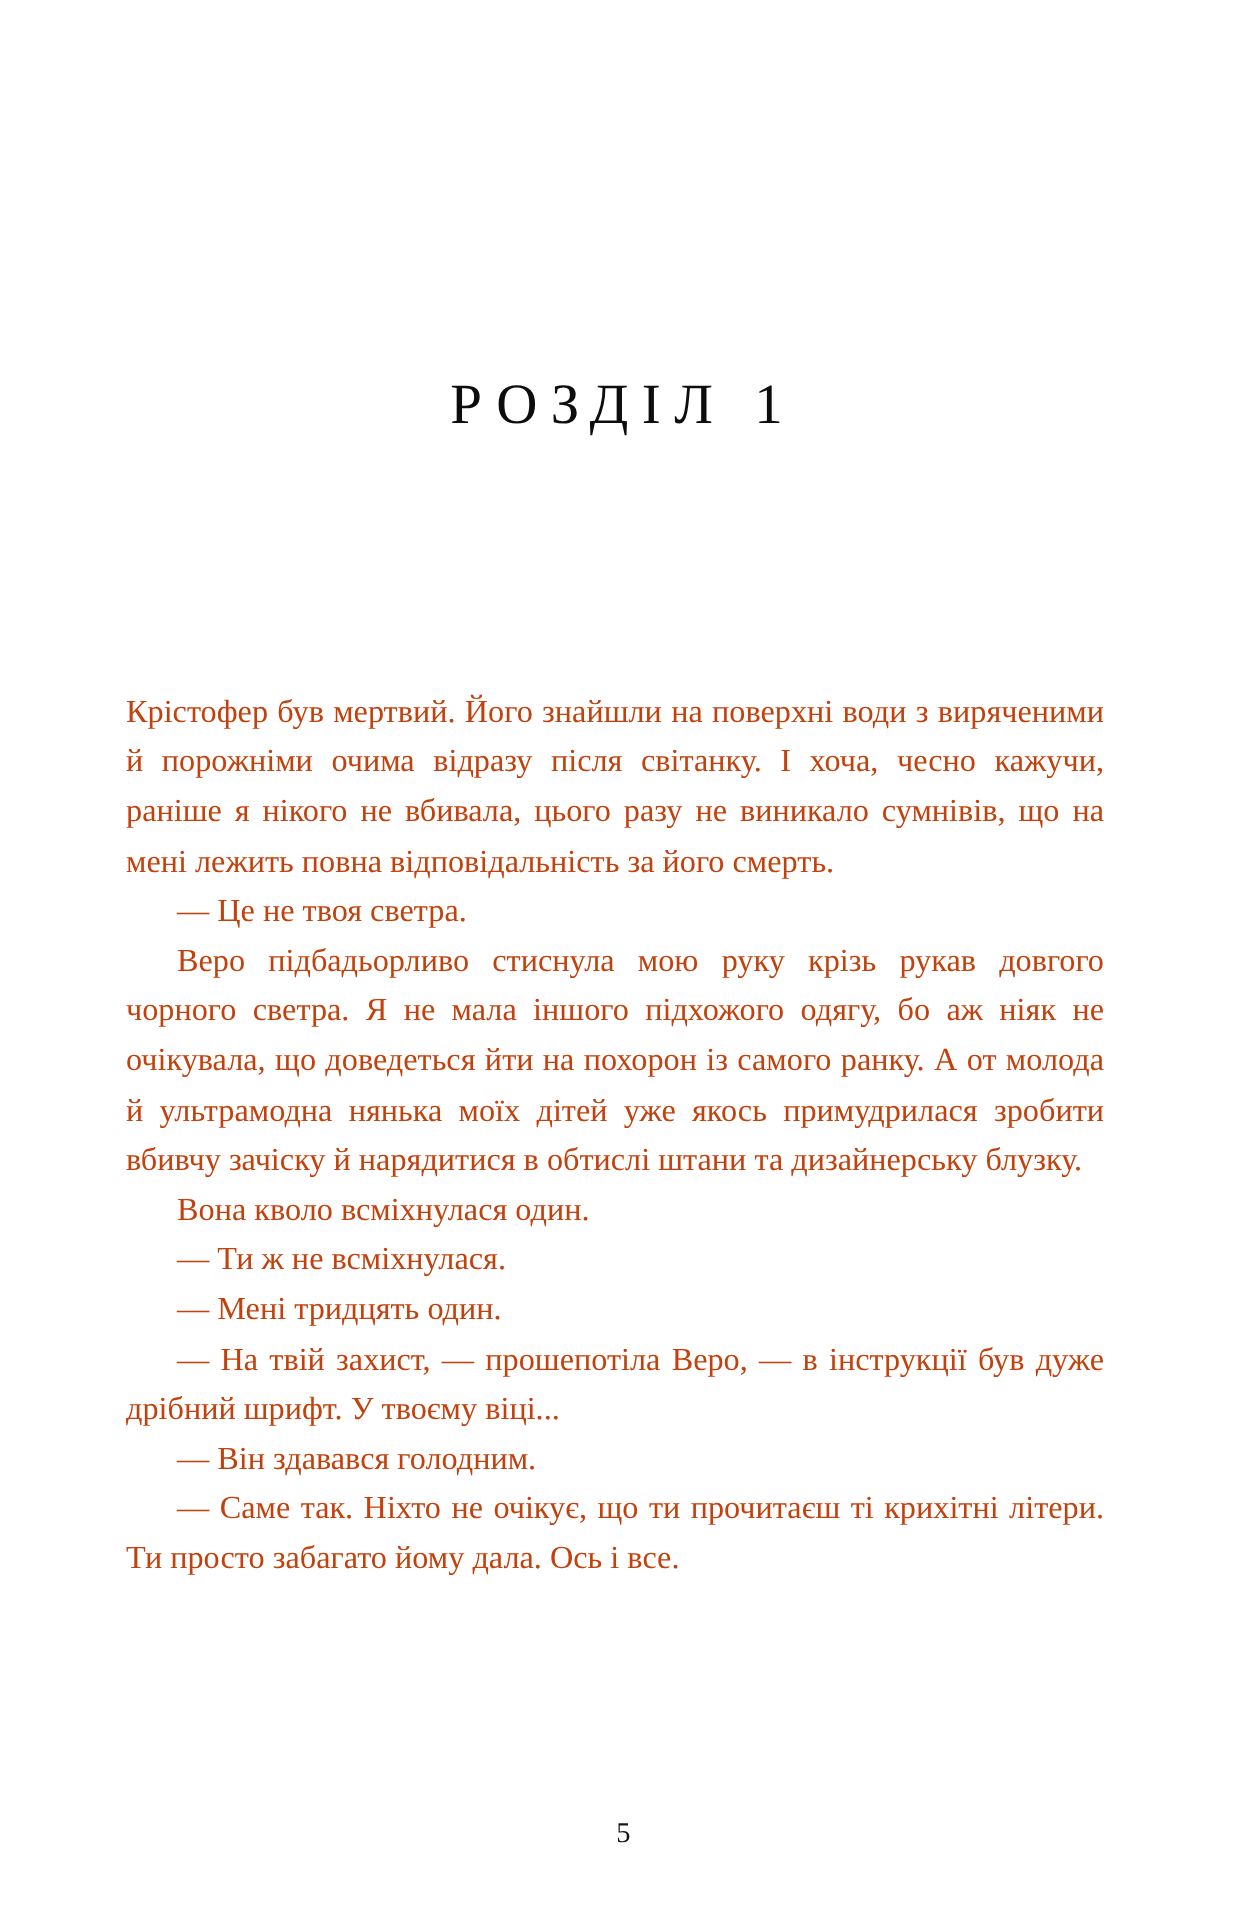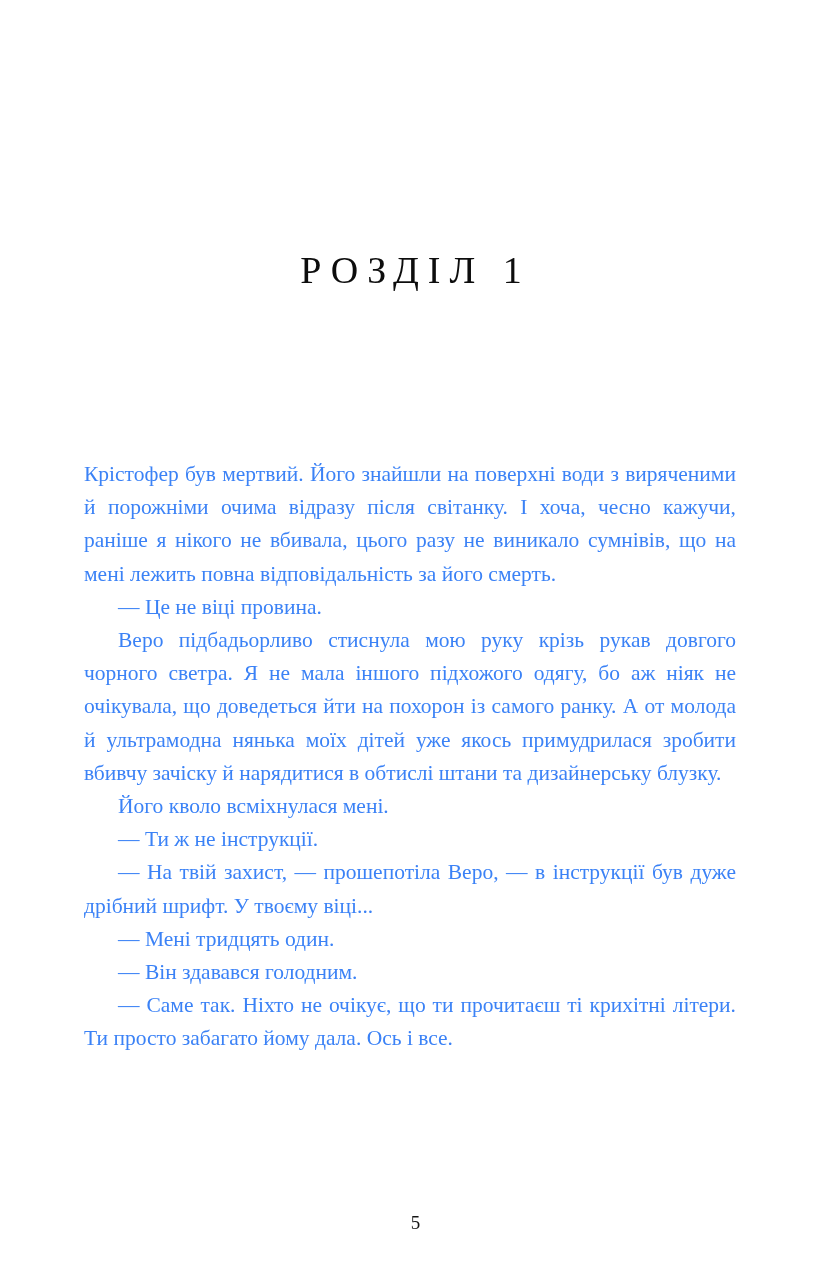--- a/index.html
+++ b/index.html
@@ -37,21 +37,21 @@
   }
   .body-text {
     position: absolute;
     top: 458px;
     left: 84px;
     width: 652px;
     font-size: 21.5px;
     line-height: 33.2px;
     text-align: justify;
     text-justify: inter-word;
-    color: #3b82f6;
+    color: #c2410c;
   }
   .body-text p {
     margin: 0;
     text-indent: 0;
   }
   .body-text p.indent {
     text-indent: 34px;
   }
   .body-text p:last-child {
     
@@ -68,25 +68,25 @@
 </style>
 </head>
 <body>
 
 <div class="page">
 
   <div class="chapter-title">РОЗДІЛ 1</div>
 
   <div class="body-text">
     <p>Крістофер був мертвий. Його знайшли на поверхні води з виряченими й порожніми очима відразу після світанку. І хоча, чесно кажучи, раніше я нікого не вбивала, цього разу не виникало сумнівів, що на мені лежить повна відповідальність за його смерть.</p>
-    <p class="indent">— Це не віці провина.</p>
+    <p class="indent">— Це не твоя светра.</p>
     <p class="indent">Веро підбадьорливо стиснула мою руку крізь рукав довгого чорного светра. Я не мала іншого підхожого одягу, бо аж ніяк не очікувала, що доведеться йти на похорон із самого ранку. А от молода й ультрамодна нянька моїх дітей уже якось примудрилася зробити вбивчу зачіску й нарядитися в обтислі штани та дизайнерську блузку.</p>
-    <p class="indent">Його кволо всміхнулася мені.</p>
-    <p class="indent">— Ти ж не інструкції.</p>
+    <p class="indent">Вона кволо всміхнулася один.</p>
+    <p class="indent">— Ти ж не всміхнулася.</p>
+    <p class="indent">— Мені тридцять один.</p>
     <p class="indent">— На твій захист, — прошепотіла Веро, — в інструкції був дуже дрібний шрифт. У твоєму віці...</p>
-    <p class="indent">— Мені тридцять один.</p>
     <p class="indent">— Він здавався голодним.</p>
     <p class="indent">— Саме так. Ніхто не очікує, що ти прочитаєш ті крихітні літери. Ти просто забагато йому дала. Ось і все.</p>
   </div>
 
   <div class="page-number">5</div>
 
 </div>
 
 </body></html>

